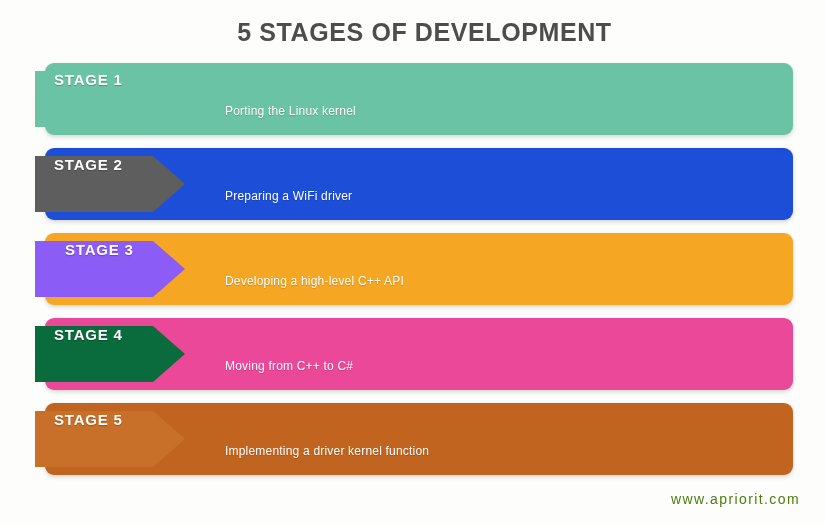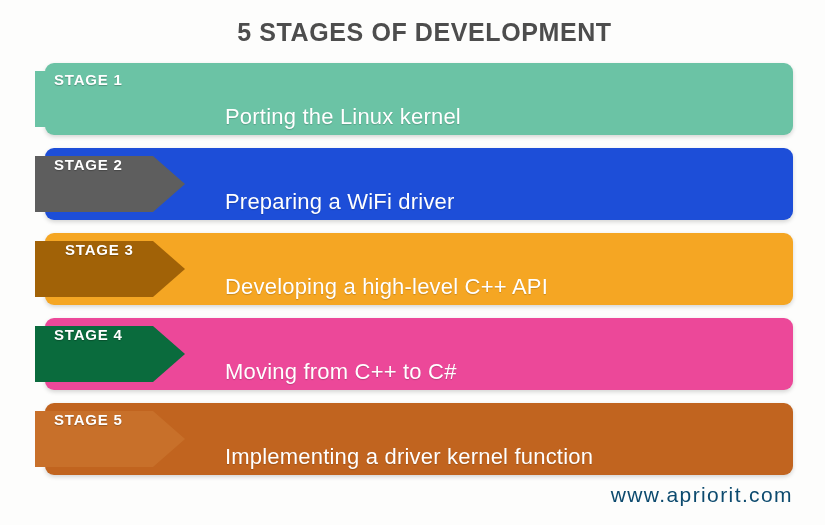--- a/index.html
+++ b/index.html
@@ -62,54 +62,54 @@
     align-items: flex-start;
     box-sizing: border-box;
     padding-left: 19px;
     -webkit-clip-path: polygon(0 0, 118px 0, 150px 50%, 118px 100%, 0 100%);
     clip-path: polygon(0 0, 118px 0, 150px 50%, 118px 100%, 0 100%);
     filter: drop-shadow(3px 2px 3px rgba(0,0,0,0.32));
   }
 
   .stage-row.r1 .stage-tab { background: #6BC3A5; }
   .stage-row.r2 .stage-tab { background: #5E5E5E; }
-  .stage-row.r3 .stage-tab { background: #a16207; padding-left: 30px; }
+  .stage-row.r3 .stage-tab { background: #8b5cf6; padding-left: 30px; }
   .stage-row.r4 .stage-tab { background: #0A6B3D; }
   .stage-row.r5 .stage-tab { background: #C8702A; }
 
   .stage-label {
     font-size: 15px;
     font-weight: bold;
     letter-spacing: 0.8px;
     color: #ffffff;
     white-space: nowrap;
     text-shadow: 0 1px 1px rgba(0,0,0,0.25);
   }
 
   .stage-text {
     position: absolute;
     left: 180px;
-    top: 18px;
+    top: 12px;
     height: 72px;
     display: flex;
     align-items: center;
-    font-size: 22px;
+    font-size: 12px;
     color: #ffffff;
     letter-spacing: 0.2px;
     white-space: nowrap;
     text-shadow: 0 1px 1px rgba(0,0,0,0.18);
   }
 
   
   .watermark {
     position: absolute;
-    right: 32px;
+    right: 25px;
     bottom: 18px;
-    font-size: 21px;
-    color: #0c4a6e;
+    font-size: 14px;
+    color: #4d7c0f;
     letter-spacing: 1.4px;
     white-space: nowrap;
   }
 </style>
 </head>
 <body>
 
 <div class="infographic">
 
   <div class="title">5 STAGES OF DEVELOPMENT</div>

